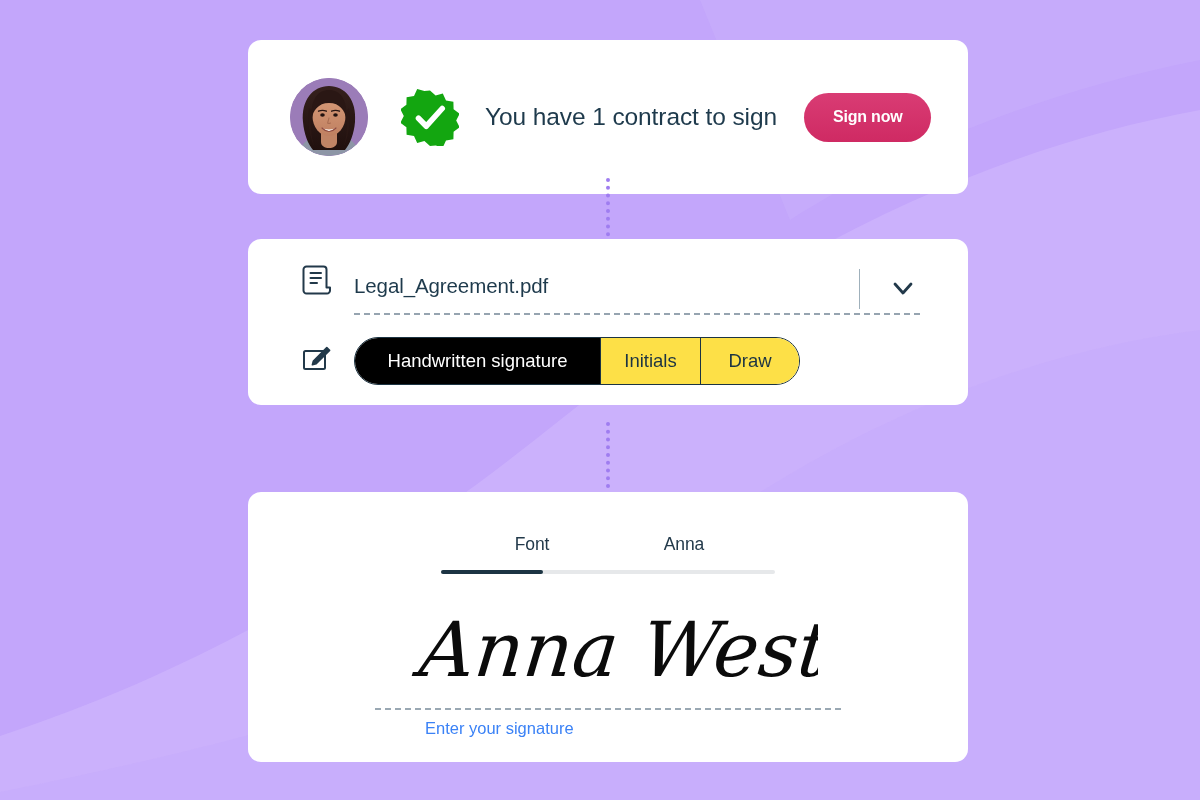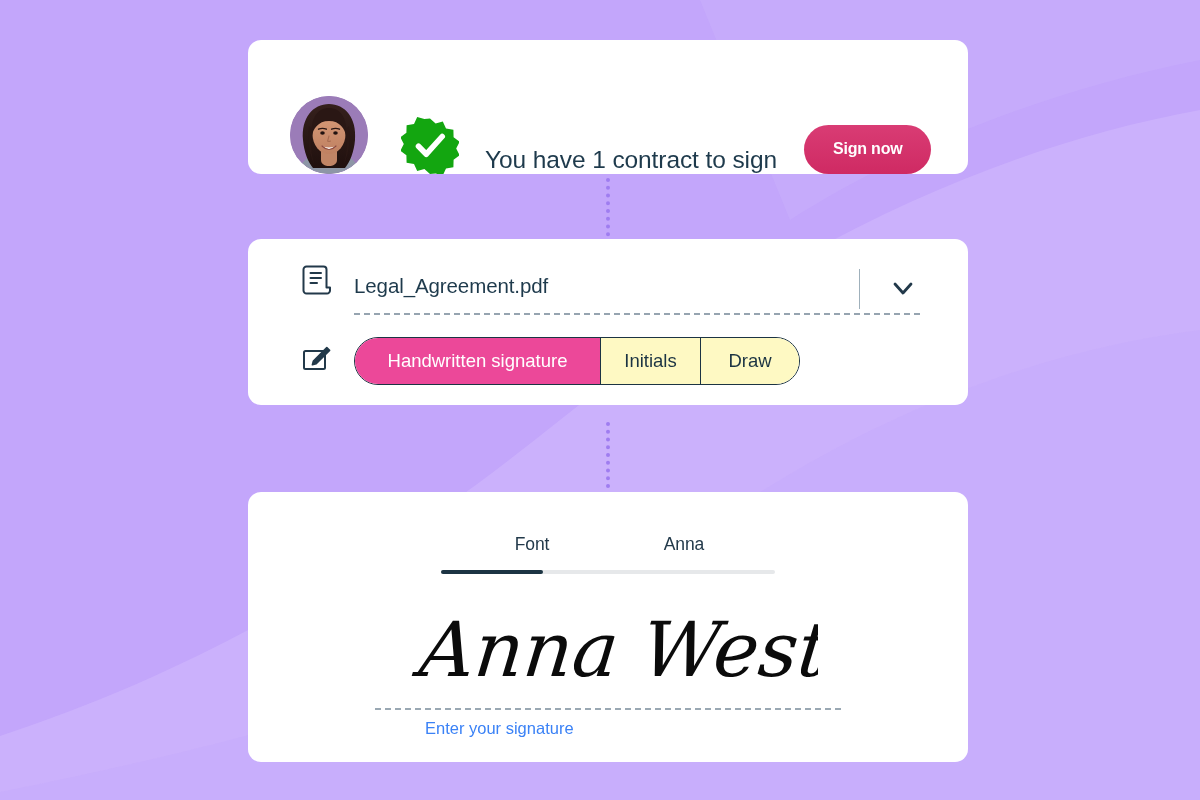--- a/index.html
+++ b/index.html
@@ -50,23 +50,23 @@
     border-left: 4px dotted #9f7df0;
     height: 66px;
     margin: 0 auto;
   }
 
   
   .card-notify {
     position: absolute;
     left: 248px;
     top: 40px;
-    height: 134px;
-    display: flex;
-    align-items: flex-end;
+    height: 154px;
+    display: flex;
+    align-items: center;
     padding: 0 44px 0 42px;
   }
   .avatar {
     width: 78px;
     height: 78px;
     border-radius: 50%;
     overflow: hidden;
     flex: 0 0 auto;
     background: #9b7cb8;
     position: relative;
@@ -178,29 +178,29 @@
     border: 1.6px solid #1c3443;
     width: 446px;
     box-sizing: border-box;
   }
   .seg {
     display: flex;
     align-items: center;
     justify-content: center;
     font-size: 18.5px;
     color: #1c3443;
-    background: #fef9c3;
+    background: #fde047;
     cursor: pointer;
     white-space: nowrap;
     border-right: 1.6px solid #1c3443;
     box-sizing: border-box;
   }
   .seg:last-child { border-right: none; }
   .seg.active {
-    background: #ec4899;
+    background: #000000;
     color: #ffffff;
   }
   .seg-1 { flex: 0 0 246px; }
   .seg-2 { flex: 0 0 100px; }
   .seg-3 { flex: 1 1 auto; }
 
   
   .card-sig {
     position: absolute;
     left: 248px;

